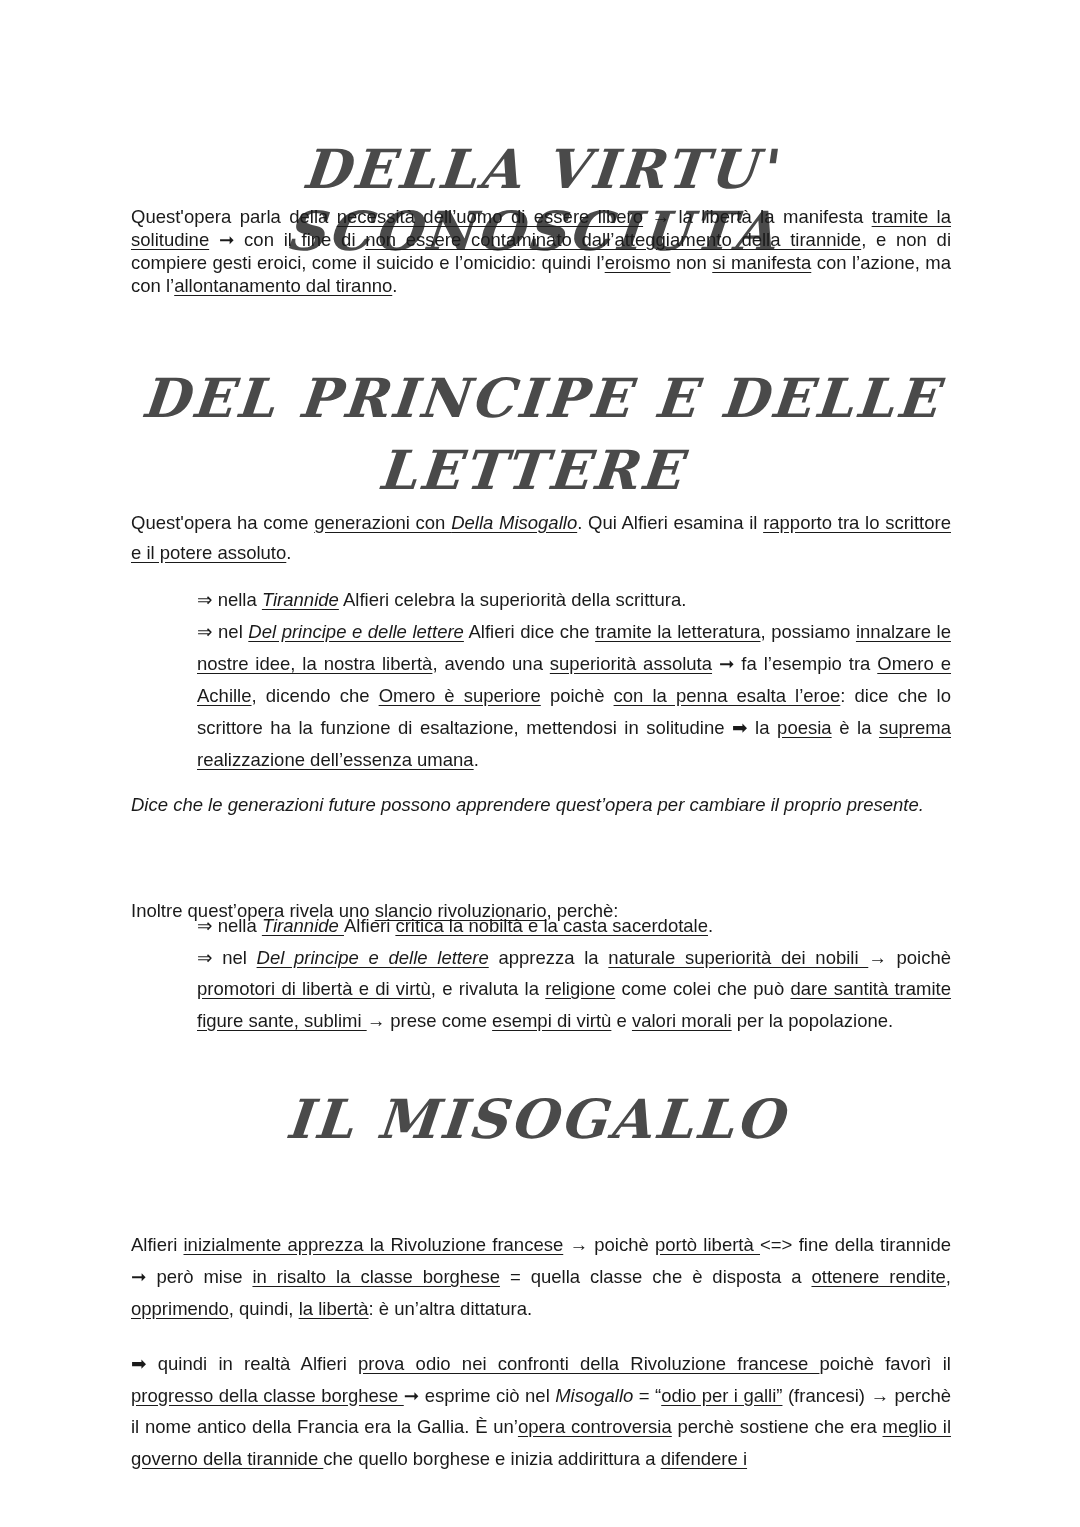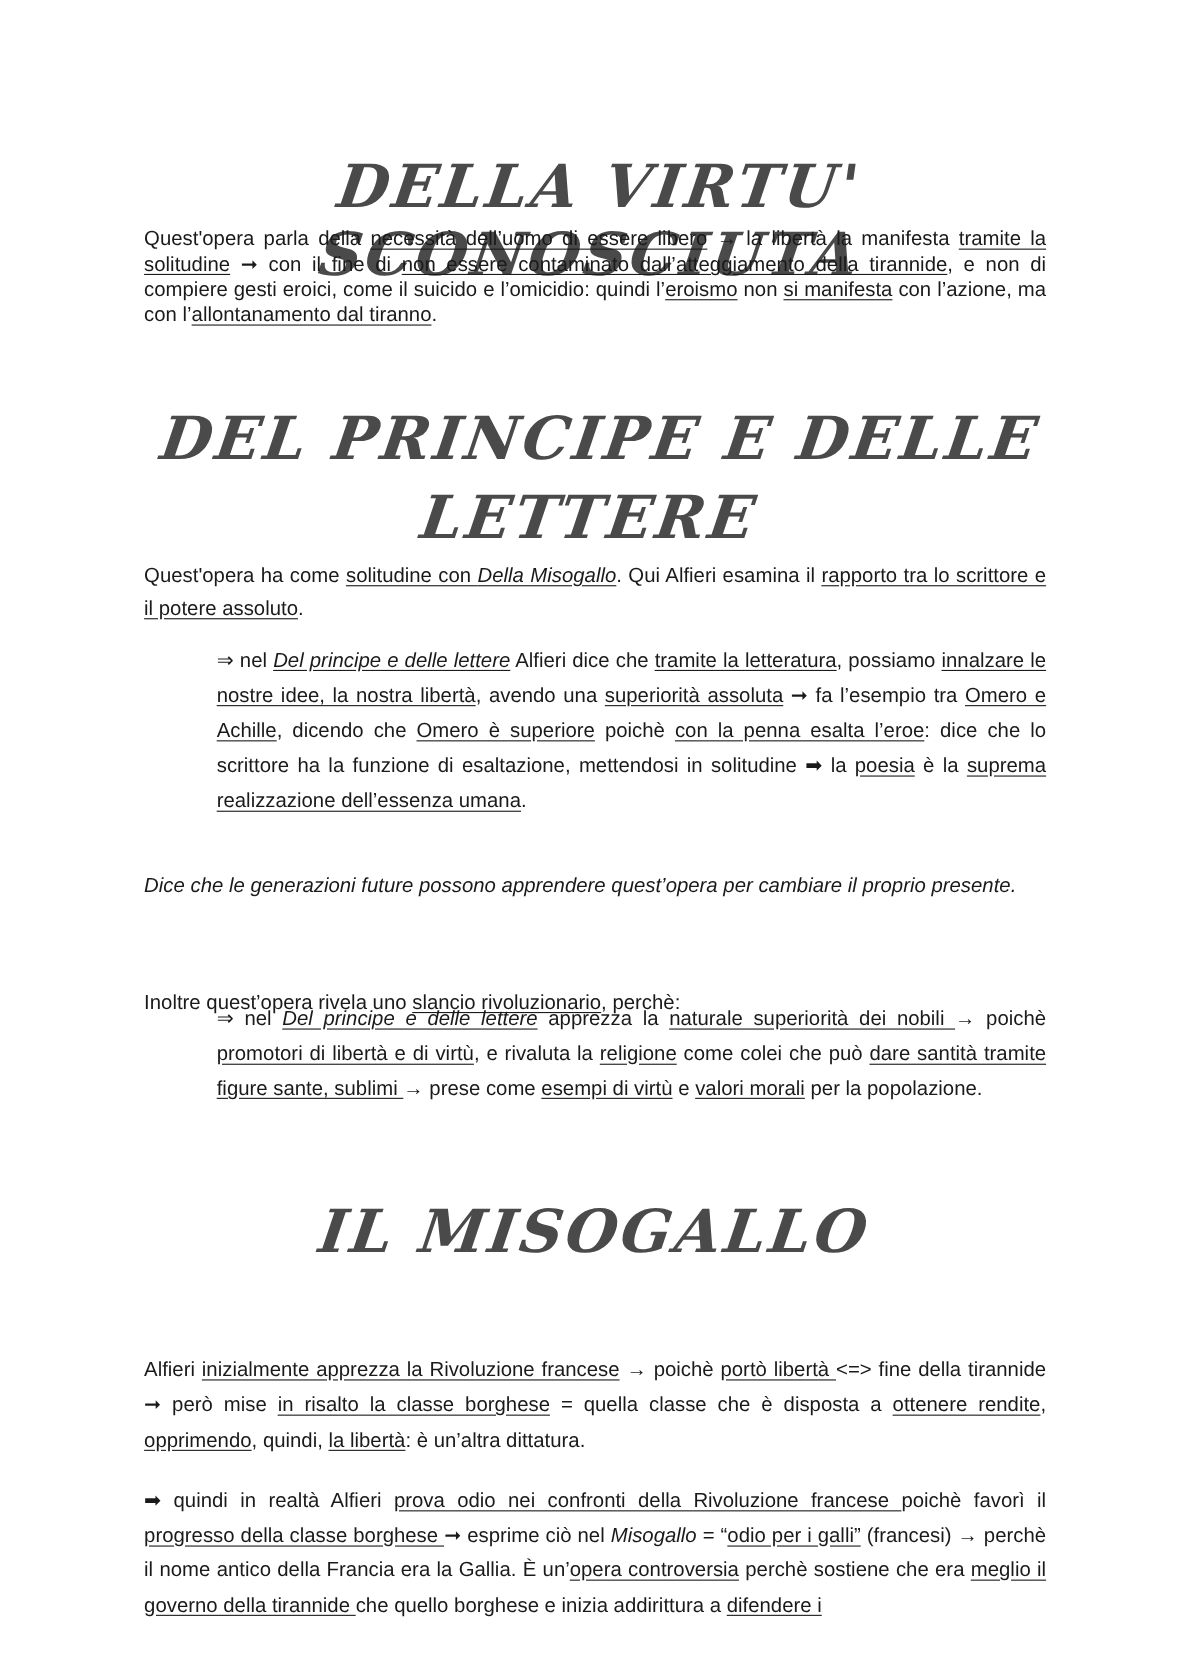--- a/index.html
+++ b/index.html
@@ -32,26 +32,28 @@
   .p8 { top: 1348px; line-height: 31.5px; }
 </style>
 </head>
 <body>
 
 <div class="page">
   <h1 class="heading h1">Della virtu' sconosciuta</h1>
   <p class="para p1"><span>Quest'opera parla della </span><span class="u">necessità dell’uomo di essere libero</span><span> → la libertà la manifesta </span><span class="u">tramite la solitudine</span><span> ➞ con il fine di </span><span class="u">non essere contaminato dall’atteggiamento della tirannide</span><span>, e non di compiere gesti eroici, come il suicido e l’omicidio: quindi l’</span><span class="u">eroismo</span><span> non </span><span class="u">si manifesta</span><span> con l’azione, ma con l’</span><span class="u">allontanamento dal tiranno</span><span>.</span></p>
 
   <h1 class="heading h2">Del principe e delle lettere</h1>
-  <p class="para p2"><span>Quest'opera ha come </span><span class="u">solitudine con </span><span class="ui">Della Misogallo</span><span>. Qui Alfieri esamina il </span><span class="u">rapporto tra lo scrittore e il potere assoluto</span><span>.</span></p>
+  <p class="para p2"><span>Quest'opera ha come </span><span class="u">generazioni con </span><span class="ui">Della Misogallo</span><span>. Qui Alfieri esamina il </span><span class="u">rapporto tra lo scrittore e il potere assoluto</span><span>.</span></p>
   <div class="para indent p3">
+      <div><span>⇒ nella </span><span class="ui">Tirannide</span><span>  Alfieri celebra la superiorità della scrittura.</span></div>
       <div><span>⇒ nel </span><span class="ui">Del principe e delle lettere</span><span> Alfieri dice che </span><span class="u">tramite la letteratura</span><span>, possiamo </span><span class="u">innalzare le nostre idee, la nostra libertà</span><span>, avendo una  </span><span class="u">superiorità assoluta</span><span> ➞ fa l’esempio tra </span><span class="u">Omero e Achille</span><span>, dicendo che </span><span class="u">Omero è superiore</span><span> poichè </span><span class="u">con la penna esalta l’eroe</span><span>: dice che lo scrittore ha la funzione di esaltazione, mettendosi in solitudine ➡ la </span><span class="u">poesia</span><span> è la </span><span class="u">suprema realizzazione dell’essenza umana</span><span>.</span></div>
     </div>
   <p class="para p4"><span>Dice che le generazioni future possono apprendere quest’opera per cambiare il proprio presente.</span></p>
   <p class="para p5"><span>Inoltre quest’opera rivela uno </span><span class="u">slancio rivoluzionario</span><span>, perchè:</span></p>
   <div class="para indent p6">
+      <div><span>⇒ nella </span><span class="ui">Tirannide </span><span>Alfieri </span><span class="u">critica la nobiltà e la casta sacerdotale</span><span>.</span></div>
       <div><span>⇒ nel </span><span class="ui">Del principe e delle lettere</span><span> apprezza la </span><span class="u">naturale superiorità dei nobili </span><span>→ poichè </span><span class="u">promotori di libertà e di virtù</span><span>, e rivaluta la </span><span class="u">religione</span><span> come colei che può </span><span class="u">dare santità tramite figure sante, sublimi </span><span>→ prese come </span><span class="u">esempi di virtù</span><span> e </span><span class="u">valori morali</span><span> per la popolazione.</span></div>
     </div>
 
   <h1 class="heading h3">Il Misogallo</h1>
   <p class="para p7"><span>Alfieri </span><span class="u">inizialmente apprezza la Rivoluzione francese</span><span> → poichè </span><span class="u">portò libertà </span><span>&lt;=&gt; fine della tirannide ➞ però mise </span><span class="u">in risalto la classe borghese</span><span> = quella classe che è disposta a </span><span class="u">ottenere rendite</span><span>, </span><span class="u">opprimendo</span><span>, quindi, </span><span class="u">la libertà</span><span>: è un’altra dittatura.</span></p>
   <p class="para p8"><span>➡ quindi in realtà Alfieri </span><span class="u">prova odio nei confronti della Rivoluzione francese </span><span>poichè favorì il </span><span class="u">progresso della classe borghese </span><span>➞ esprime ciò nel </span><span class="i">Misogallo</span><span> = “</span><span class="u">odio per i galli”</span><span> (francesi) → perchè il nome antico della Francia era la Gallia. È un’</span><span class="u">opera controversia</span><span> perchè sostiene che era  </span><span class="u">meglio il governo della tirannide </span><span>che quello borghese e inizia addirittura a  </span><span class="u">difendere i</span></p>
 </div>
 
 </body></html>

